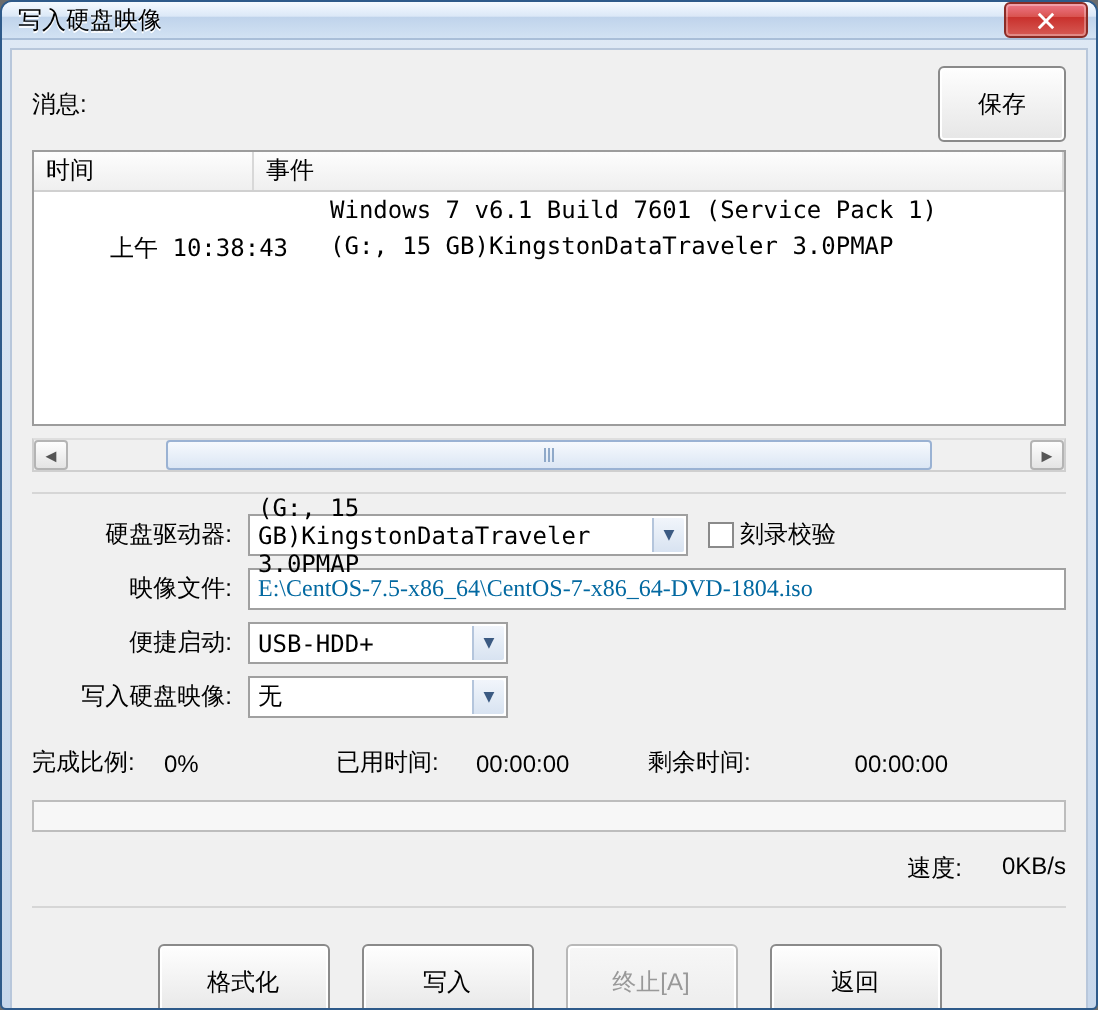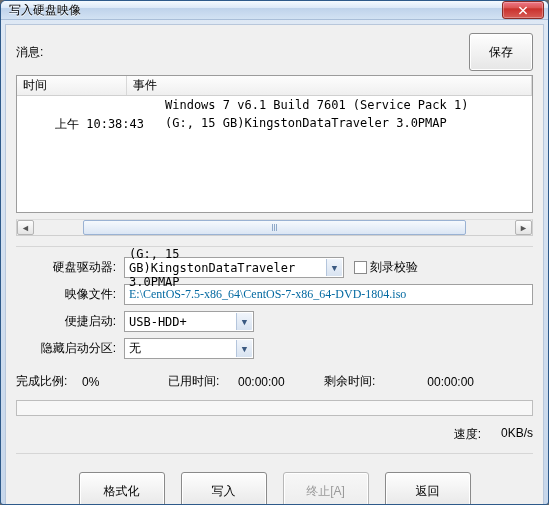--- a/index.html
+++ b/index.html
@@ -192,21 +192,21 @@
       </div>
 
       <div class="flabel">便捷启动:</div>
       <div class="select-row">
         <div class="select med">
           <span>USB-HDD+</span>
           <div class="sel-btn">▼</div>
         </div>
       </div>
 
-      <div class="flabel">隐藏启动分区:</div>
+      <div class="flabel">写入硬盘映像:</div>
       <div class="boot-row">
         <div class="select med">
           <span>无</span>
           <div class="sel-btn">▼</div>
         </div>
         <span class="spacer"></span>
       </div>
     </div>
 
     <div class="progress-row" style="margin-top:10px;">

